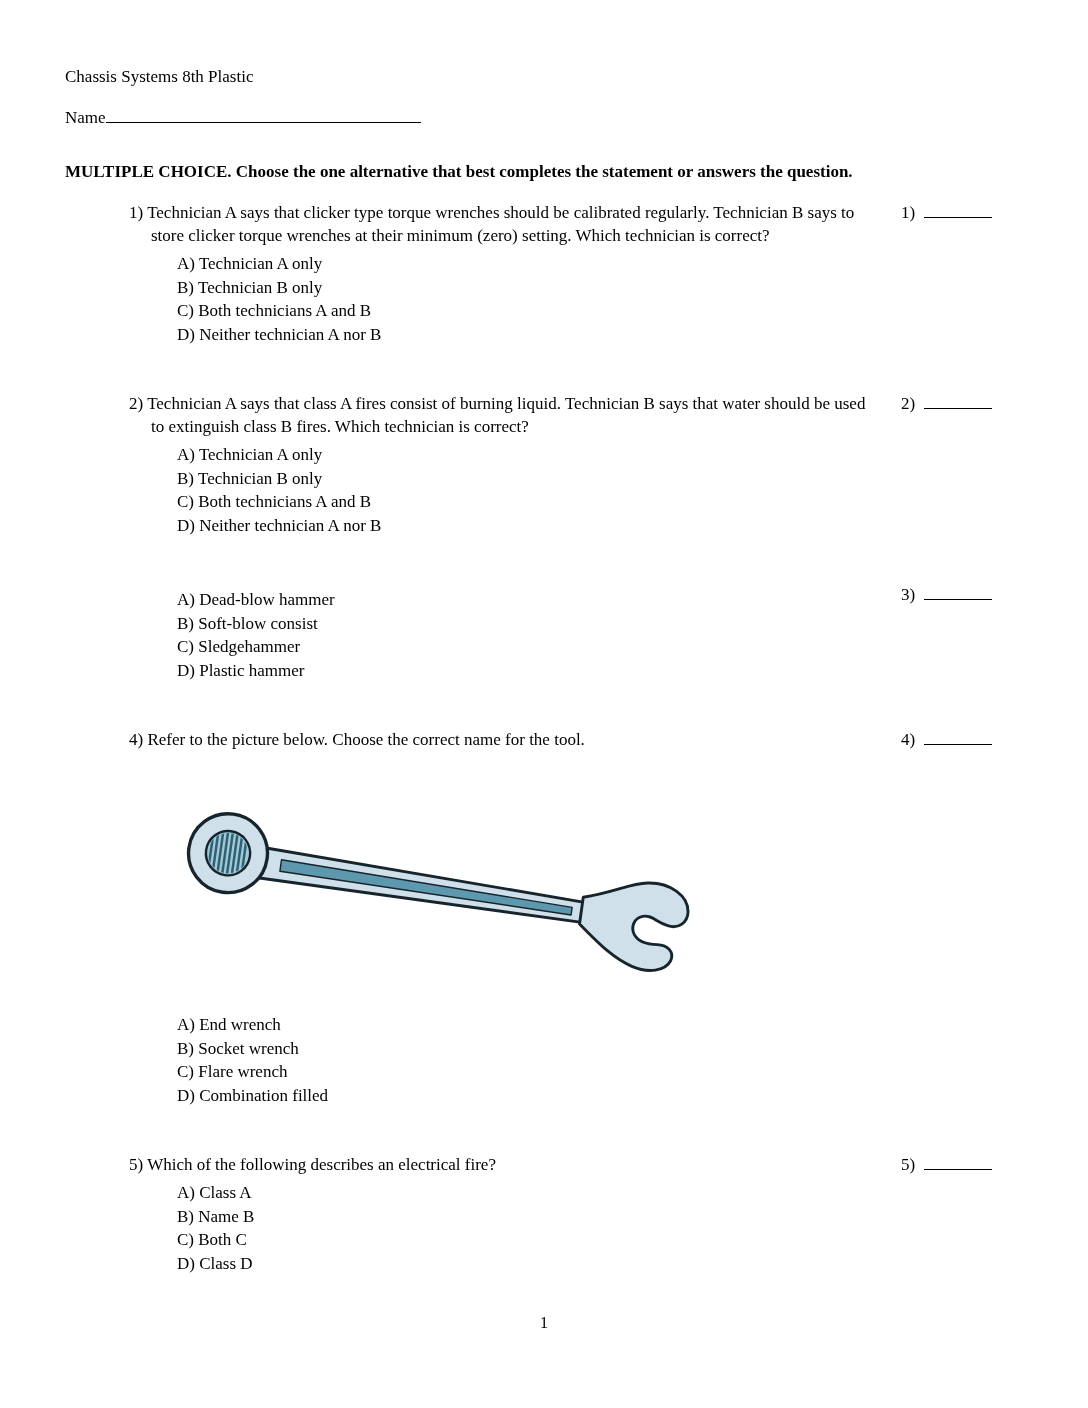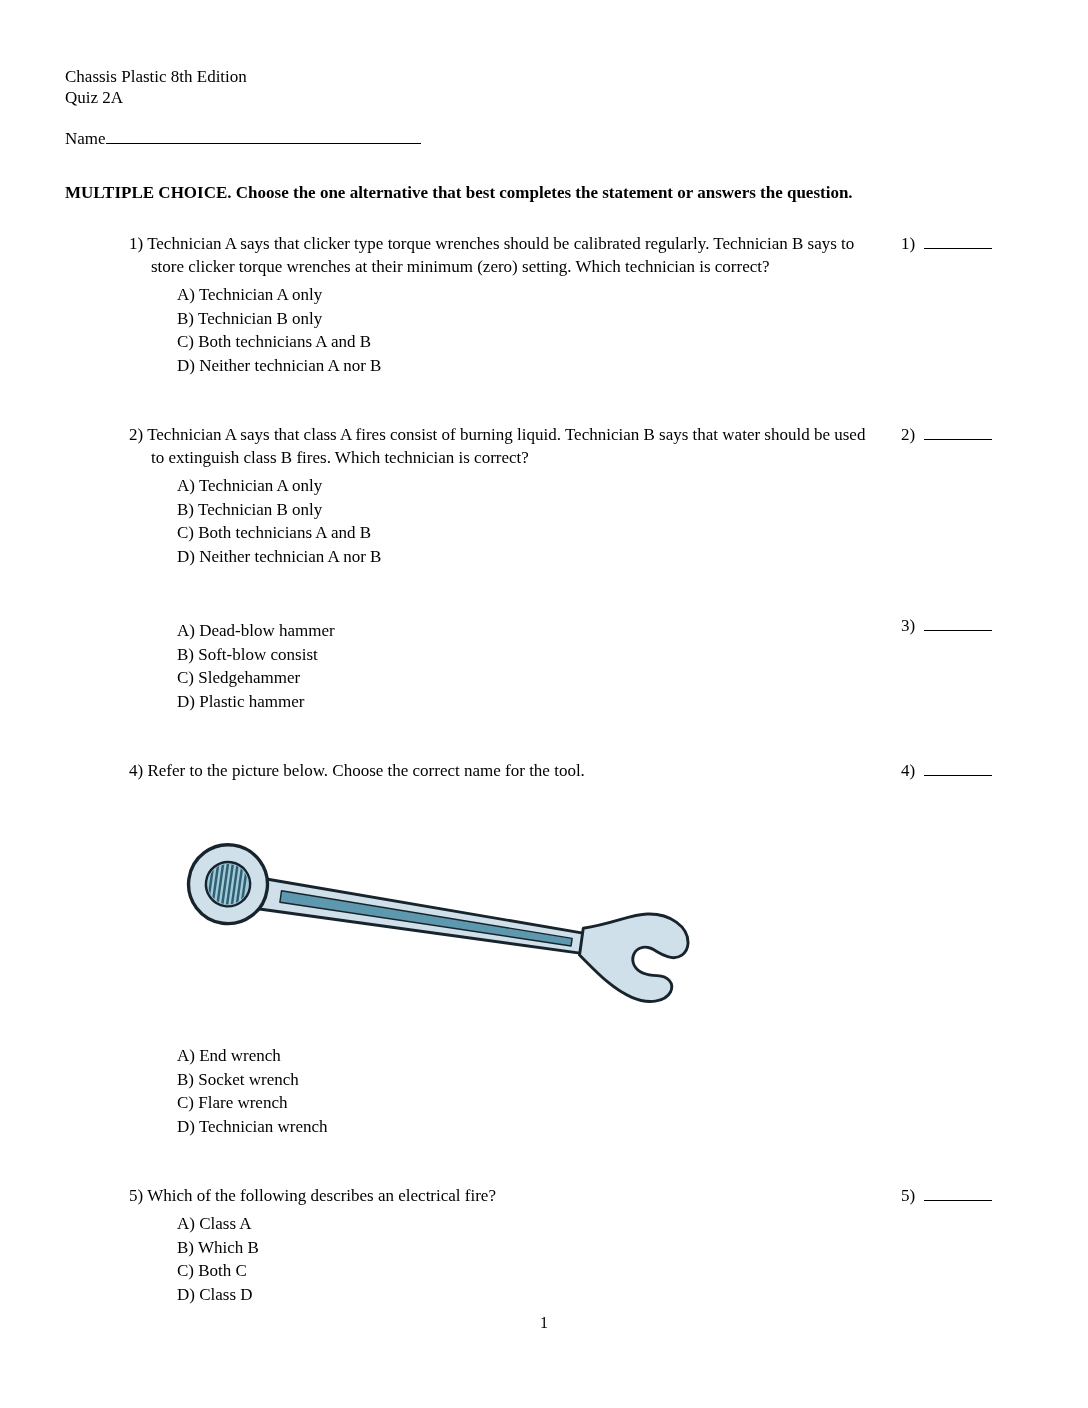--- a/index.html
+++ b/index.html
@@ -19,21 +19,21 @@
   .header-line { font-size: 17px; line-height: 21px; }
   .name-row { margin-top: 20px; }
   .name-line {
     display: inline-block;
     width: 315px;
     height: 15px;
     border-bottom: 1px solid #000;
     vertical-align: baseline;
   }
   .instructions { margin-top: 32px; font-weight: 700; }
-  .questions { margin-top: 28px; }
+  .questions { margin-top: 18px; }
   .question { display: flex; margin: 0 0 46px 64px; }
   .q-main { flex: 1 1 auto; padding-right: 22px; max-width: 772px; }
   .q-text { margin: 0; padding-left: 22px; text-indent: -22px; line-height: 23px; }
   .choices {
     list-style: none;
     margin: 5px 0 0 0;
     padding: 0 0 0 48px;
     line-height: 23.5px;
   }
   .q-answer { flex: 0 0 102px; white-space: nowrap; padding-top: 1px; }
@@ -51,22 +51,21 @@
     text-align: center;
     font-size: 16px;
   }
 </style>
 </head>
 <body>
 
 <div class="page">
 
   <div class="header">
-    <div class="header-line">Chassis Plastic 8th Edition</div>
-    <div class="header-line">Quiz 2A</div>
+    <div class="header-line">Chassis Systems 8th Plastic</div>
   </div>
 
   <div class="name-row">
     <span>Name</span><span class="name-line"></span>
   </div>
 
   <div class="instructions">MULTIPLE CHOICE.  Choose the one alternative that best completes the statement or answers the question.</div>
 
   <div class="questions">
 
@@ -148,34 +147,34 @@
                 <line x1="63" y1="20" x2="63" y2="64"></line>
               </g>
             </g>
           </svg>
         </div>
 
         <ul class="choices">
           <li>A) End wrench</li>
           <li>B) Socket wrench</li>
           <li>C) Flare wrench</li>
-          <li>D) Technician wrench</li>
+          <li>D) Combination filled</li>
         </ul>
       </div>
       <div class="q-answer">
         <span>4)</span><span class="ans-line"></span>
       </div>
     </div>
 
     <div class="question">
       <div class="q-main">
         <p class="q-text"><span>5)</span> <span>Which of the following describes an electrical fire?</span></p>
         <ul class="choices">
           <li>A) Class A</li>
-          <li>B) Which B</li>
+          <li>B) Name B</li>
           <li>C) Both C</li>
           <li>D) Class D</li>
         </ul>
       </div>
       <div class="q-answer">
         <span>5)</span><span class="ans-line"></span>
       </div>
     </div>
 
   </div>

